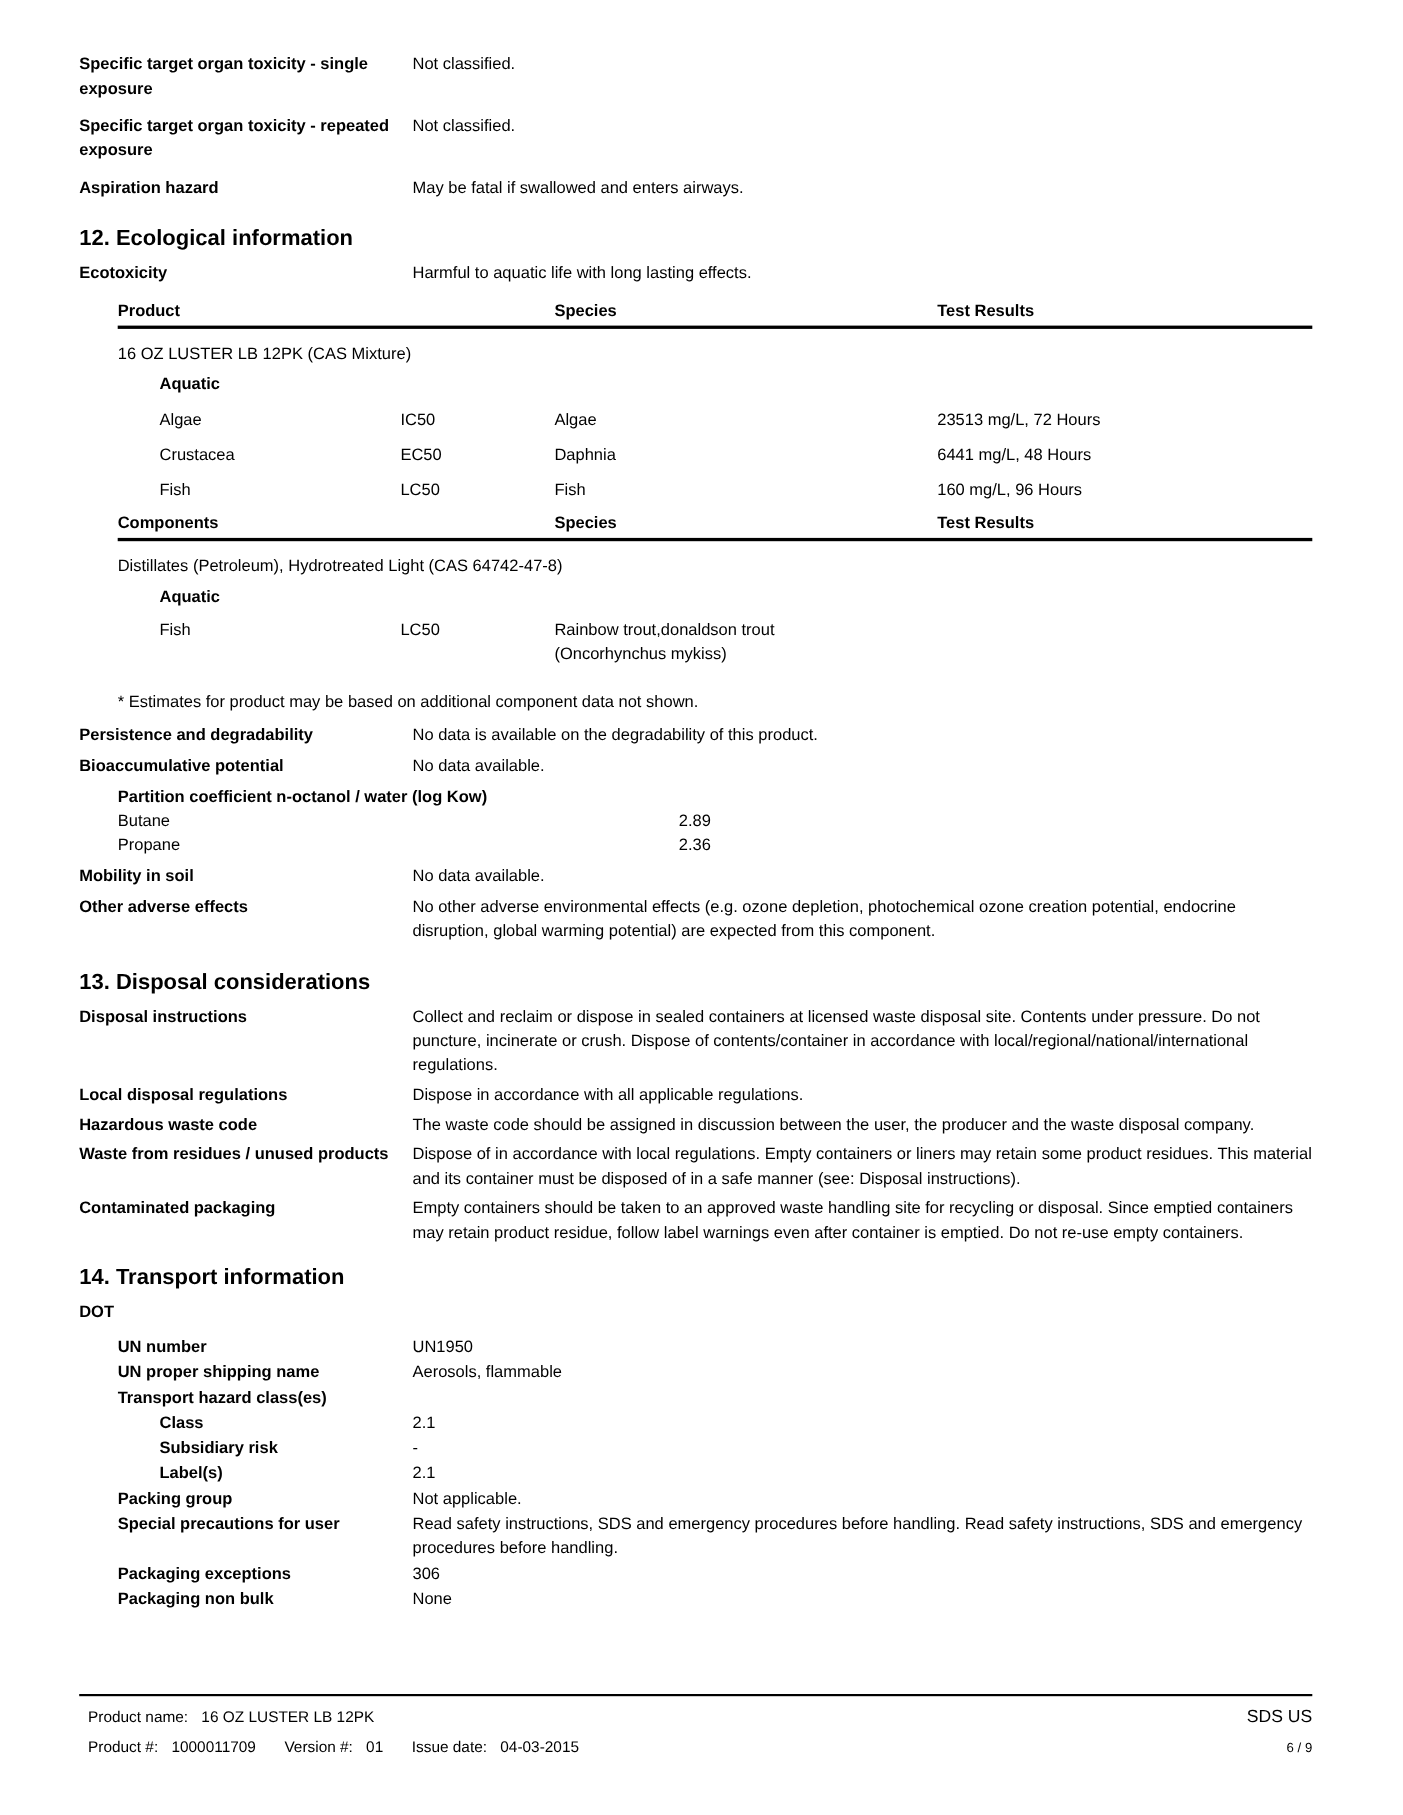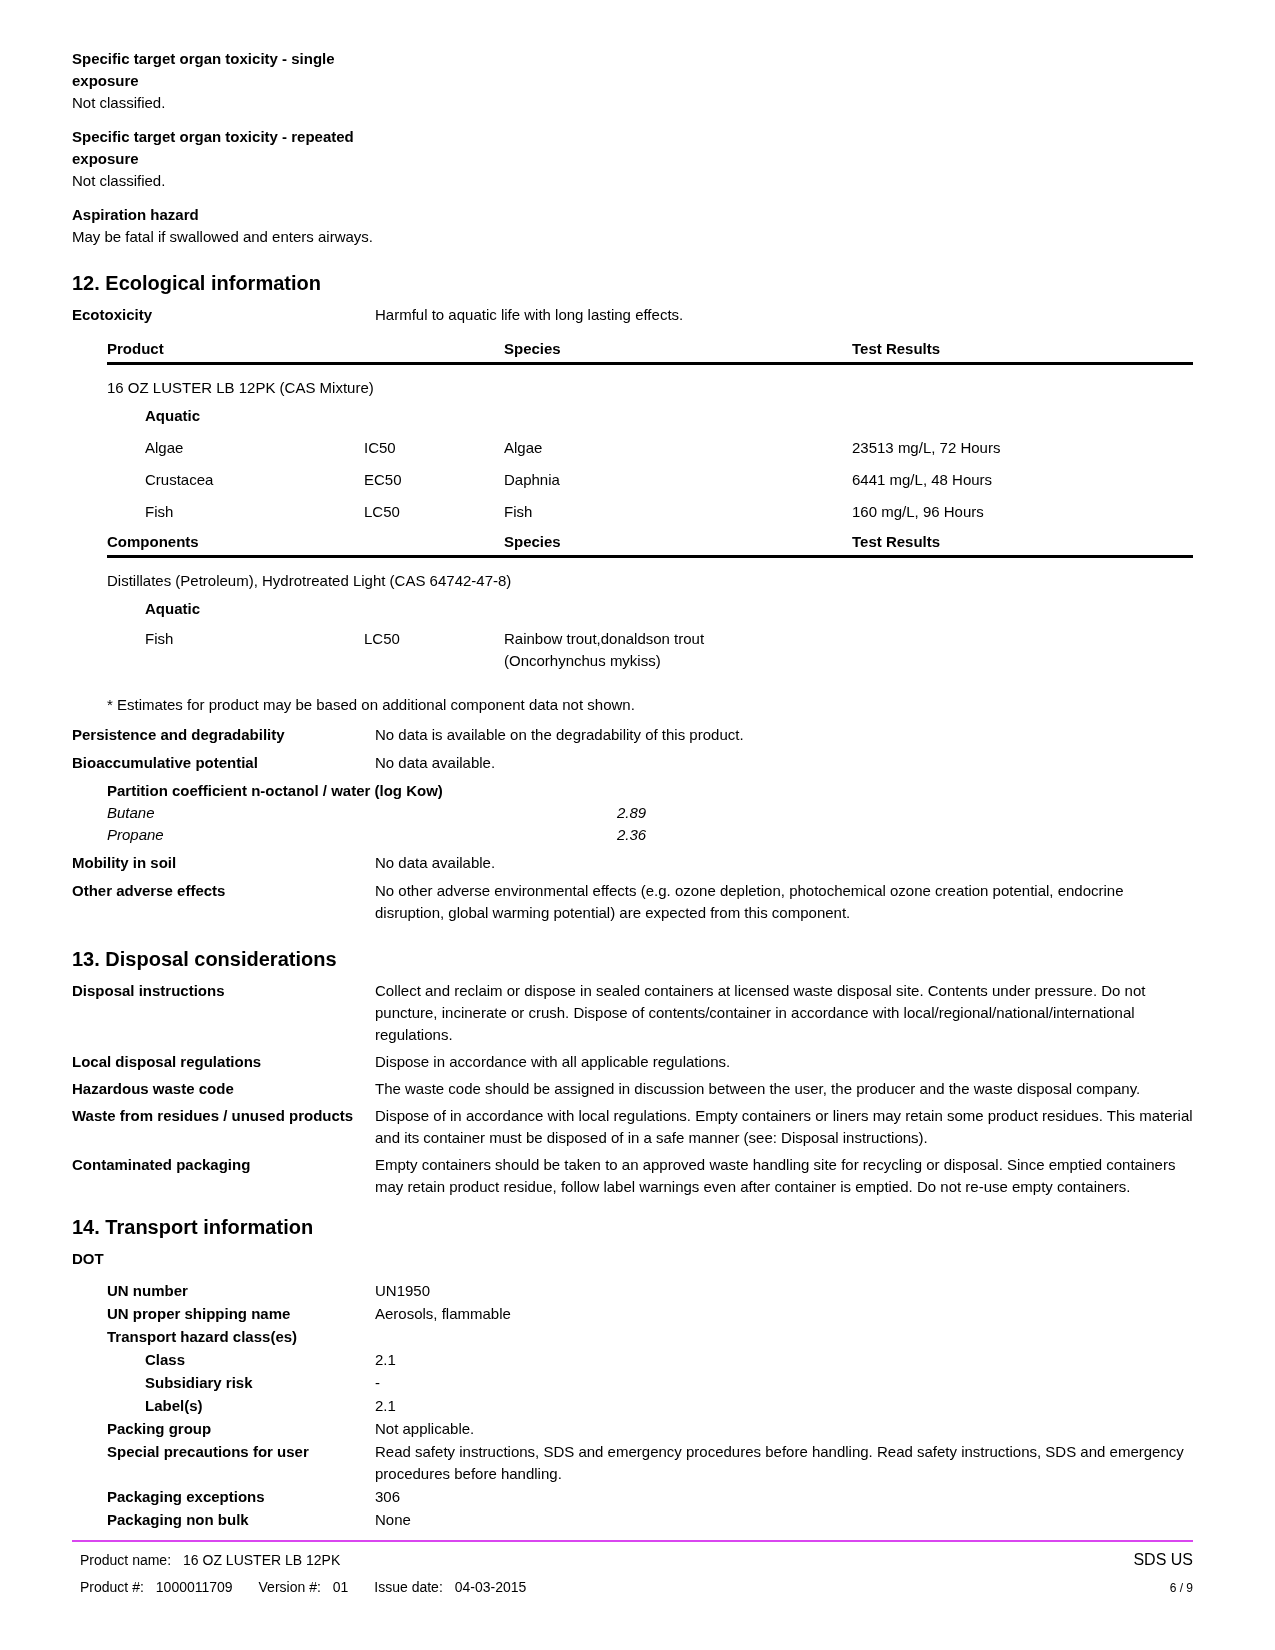--- a/index.html
+++ b/index.html
@@ -12,21 +12,21 @@
     -webkit-font-smoothing: antialiased;
   }
   .content { position: absolute; left: 72px; top: 48px; width: 1121px; }
 
   
   .defrow { display: flex; margin-bottom: 7px; }
   .deflabel { width: 303px; flex-shrink: 0; font-weight: bold; box-sizing: border-box; padding-right: 10px; }
   .defvalue { flex: 1; }
   .indent1 > .deflabel { padding-left: 35px; }
   .indent2 > .deflabel { padding-left: 73px; }
-  .toprows .defrow { margin-bottom: 12px; flex-direction: column; }
+  .toprows .defrow { margin-bottom: 12px; }
   .toprows .defrow:last-child { margin-bottom: 0; }
 
   .section-title { font-size: 20px; line-height: 26px; font-weight: bold; margin: 22px 0 8px 0; }
   .mt16 { margin-top: 16px; }
 
   
   .ecotable { margin-left: 35px; width: 1086px; margin-top: 12px; }
   .thead { display: flex; font-weight: bold; }
   .th1 { width: 397px; } .th3 { width: 348px; } .th4 { flex: 1; }
   .rule { border-top: 3px solid #000; margin-top: 2px; }
@@ -39,31 +39,31 @@
   .tc4 { flex: 1; }
   .comptable { margin-top: 8px; }
   .comptable .trow { margin-top: 8px; }
 
   .footnote { margin: 22px 0 8px 35px; }
 
   .eco-rows .defrow { margin-bottom: 6px; }
 
   .partition { margin: 4px 0 6px 0; }
   .partition-title { font-weight: bold; padding-left: 35px; }
-  .partition-row { display: flex; font-style: italic; }
+  .partition-row { display: flex; }
   .pname { width: 545px; padding-left: 35px; box-sizing: border-box; }
   .pvalue { flex: 1; }
 
   .disposal-rows .defrow { margin-bottom: 5px; }
 
   .dot-heading { font-weight: bold; margin-bottom: 10px; }
   .transport-rows .defrow { margin-bottom: 1px; }
 
   
-  .footer { position: absolute; left: 72px; top: 1540px; width: 1121px; border-top: 2px solid #d946ef; }
+  .footer { position: absolute; left: 72px; top: 1540px; width: 1121px; border-top: 2px solid #000000; }
   .footer-line { display: flex; justify-content: space-between; align-items: baseline; padding-left: 8px; font-size: 14px; line-height: 20px; }
   .footer-line1 { margin-top: 8px; }
   .footer-line2 { margin-top: 7px; }
   .f-label { margin-right: 12px; }
   .f-seg { margin-right: 22px; }
   .region { font-size: 16px; }
   .pagenum { font-size: 12px; }
 </style>
 </head>
 <body>

